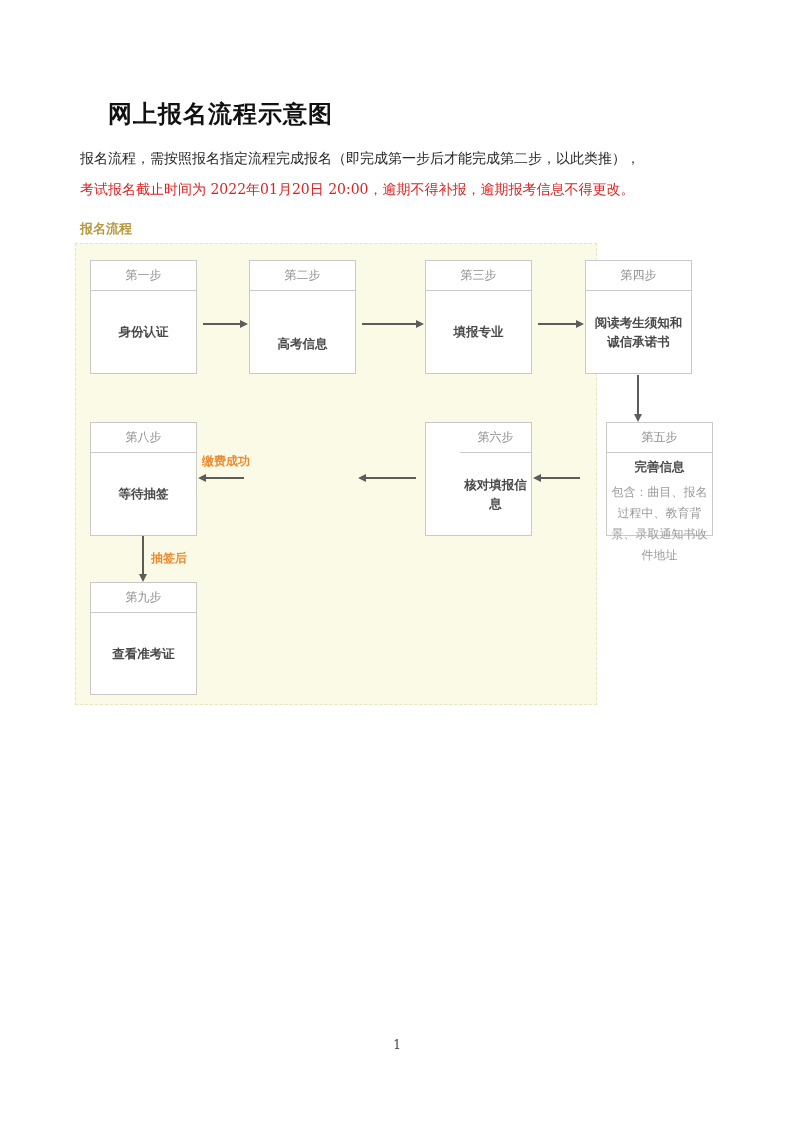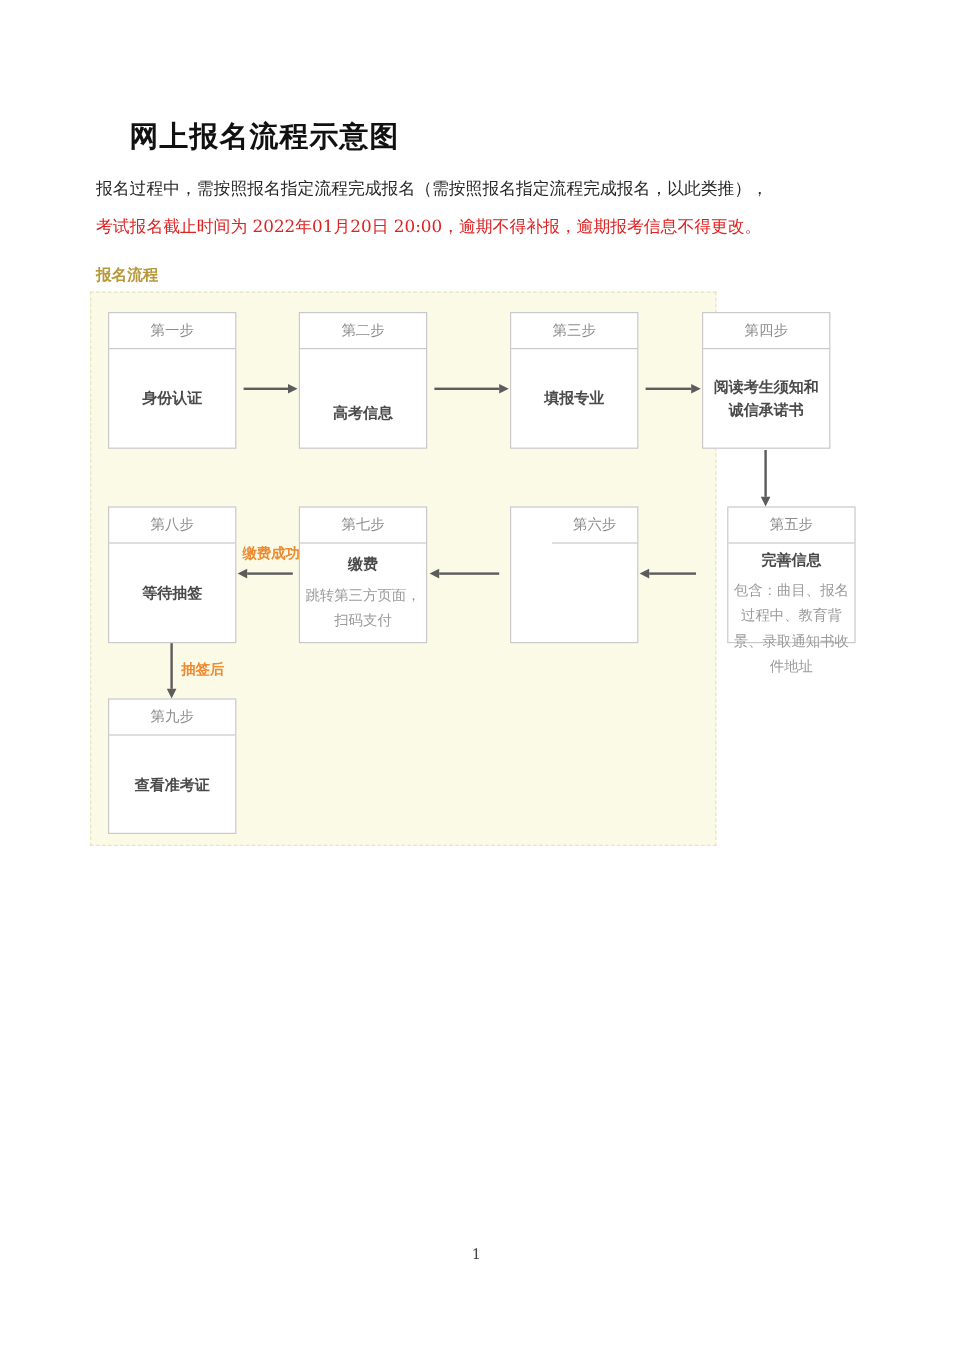--- a/index.html
+++ b/index.html
@@ -136,21 +136,21 @@
     font-size:12px; color:#444444;
   }
 </style>
 </head>
 <body>
 
 <div class="page">
 
   <h1 class="doc-title">网上报名流程示意图</h1>
 
-  <p class="intro">报名过程中，需按照报名指定流程完成报名（需按照报名指定流程完成报名，以此类推），</p>
+  <p class="intro">报名流程，需按照报名指定流程完成报名（即完成第一步后才能完成第二步，以此类推），</p>
 
   <p class="deadline">考试报名截止时间为 2022年01月20日 20:00，逾期不得补报，逾期报考信息不得更改。</p>
 
   <div class="section-label">报名流程</div>
 
   <div class="flow">
 
     <div class="flow-box b1">
       <div class="box-step">第一步</div>
       <div class="box-body">
@@ -186,29 +186,26 @@
     <div class="flow-box b5">
       <div class="box-step">第五步</div>
       <div class="box-body">
         <div class="box-title">完善信息</div>
         <div class="box-desc">包含：曲目、报名过程中、教育背景、录取通知书收件地址</div>
       </div>
     </div>
 
     <div class="flow-box b6">
       <div class="box-step">第六步</div>
-    </div>
-
-    <div class="flow-box b7">
-      <div class="box-step">第七步</div>
-      <div class="box-body">
-        <div class="box-title">缴费</div>
-        <div class="box-desc">跳转第三方页面，扫码支付</div>
-      </div>
-    </div>
+      <div class="box-body">
+        <div class="box-title">核对填报信息</div>
+
+      </div>
+    </div>
+
 
     <div class="flow-box b8">
       <div class="box-step">第八步</div>
       <div class="box-body">
         <div class="box-title">等待抽签</div>
 
       </div>
     </div>
 
     <div class="flow-box b9">

